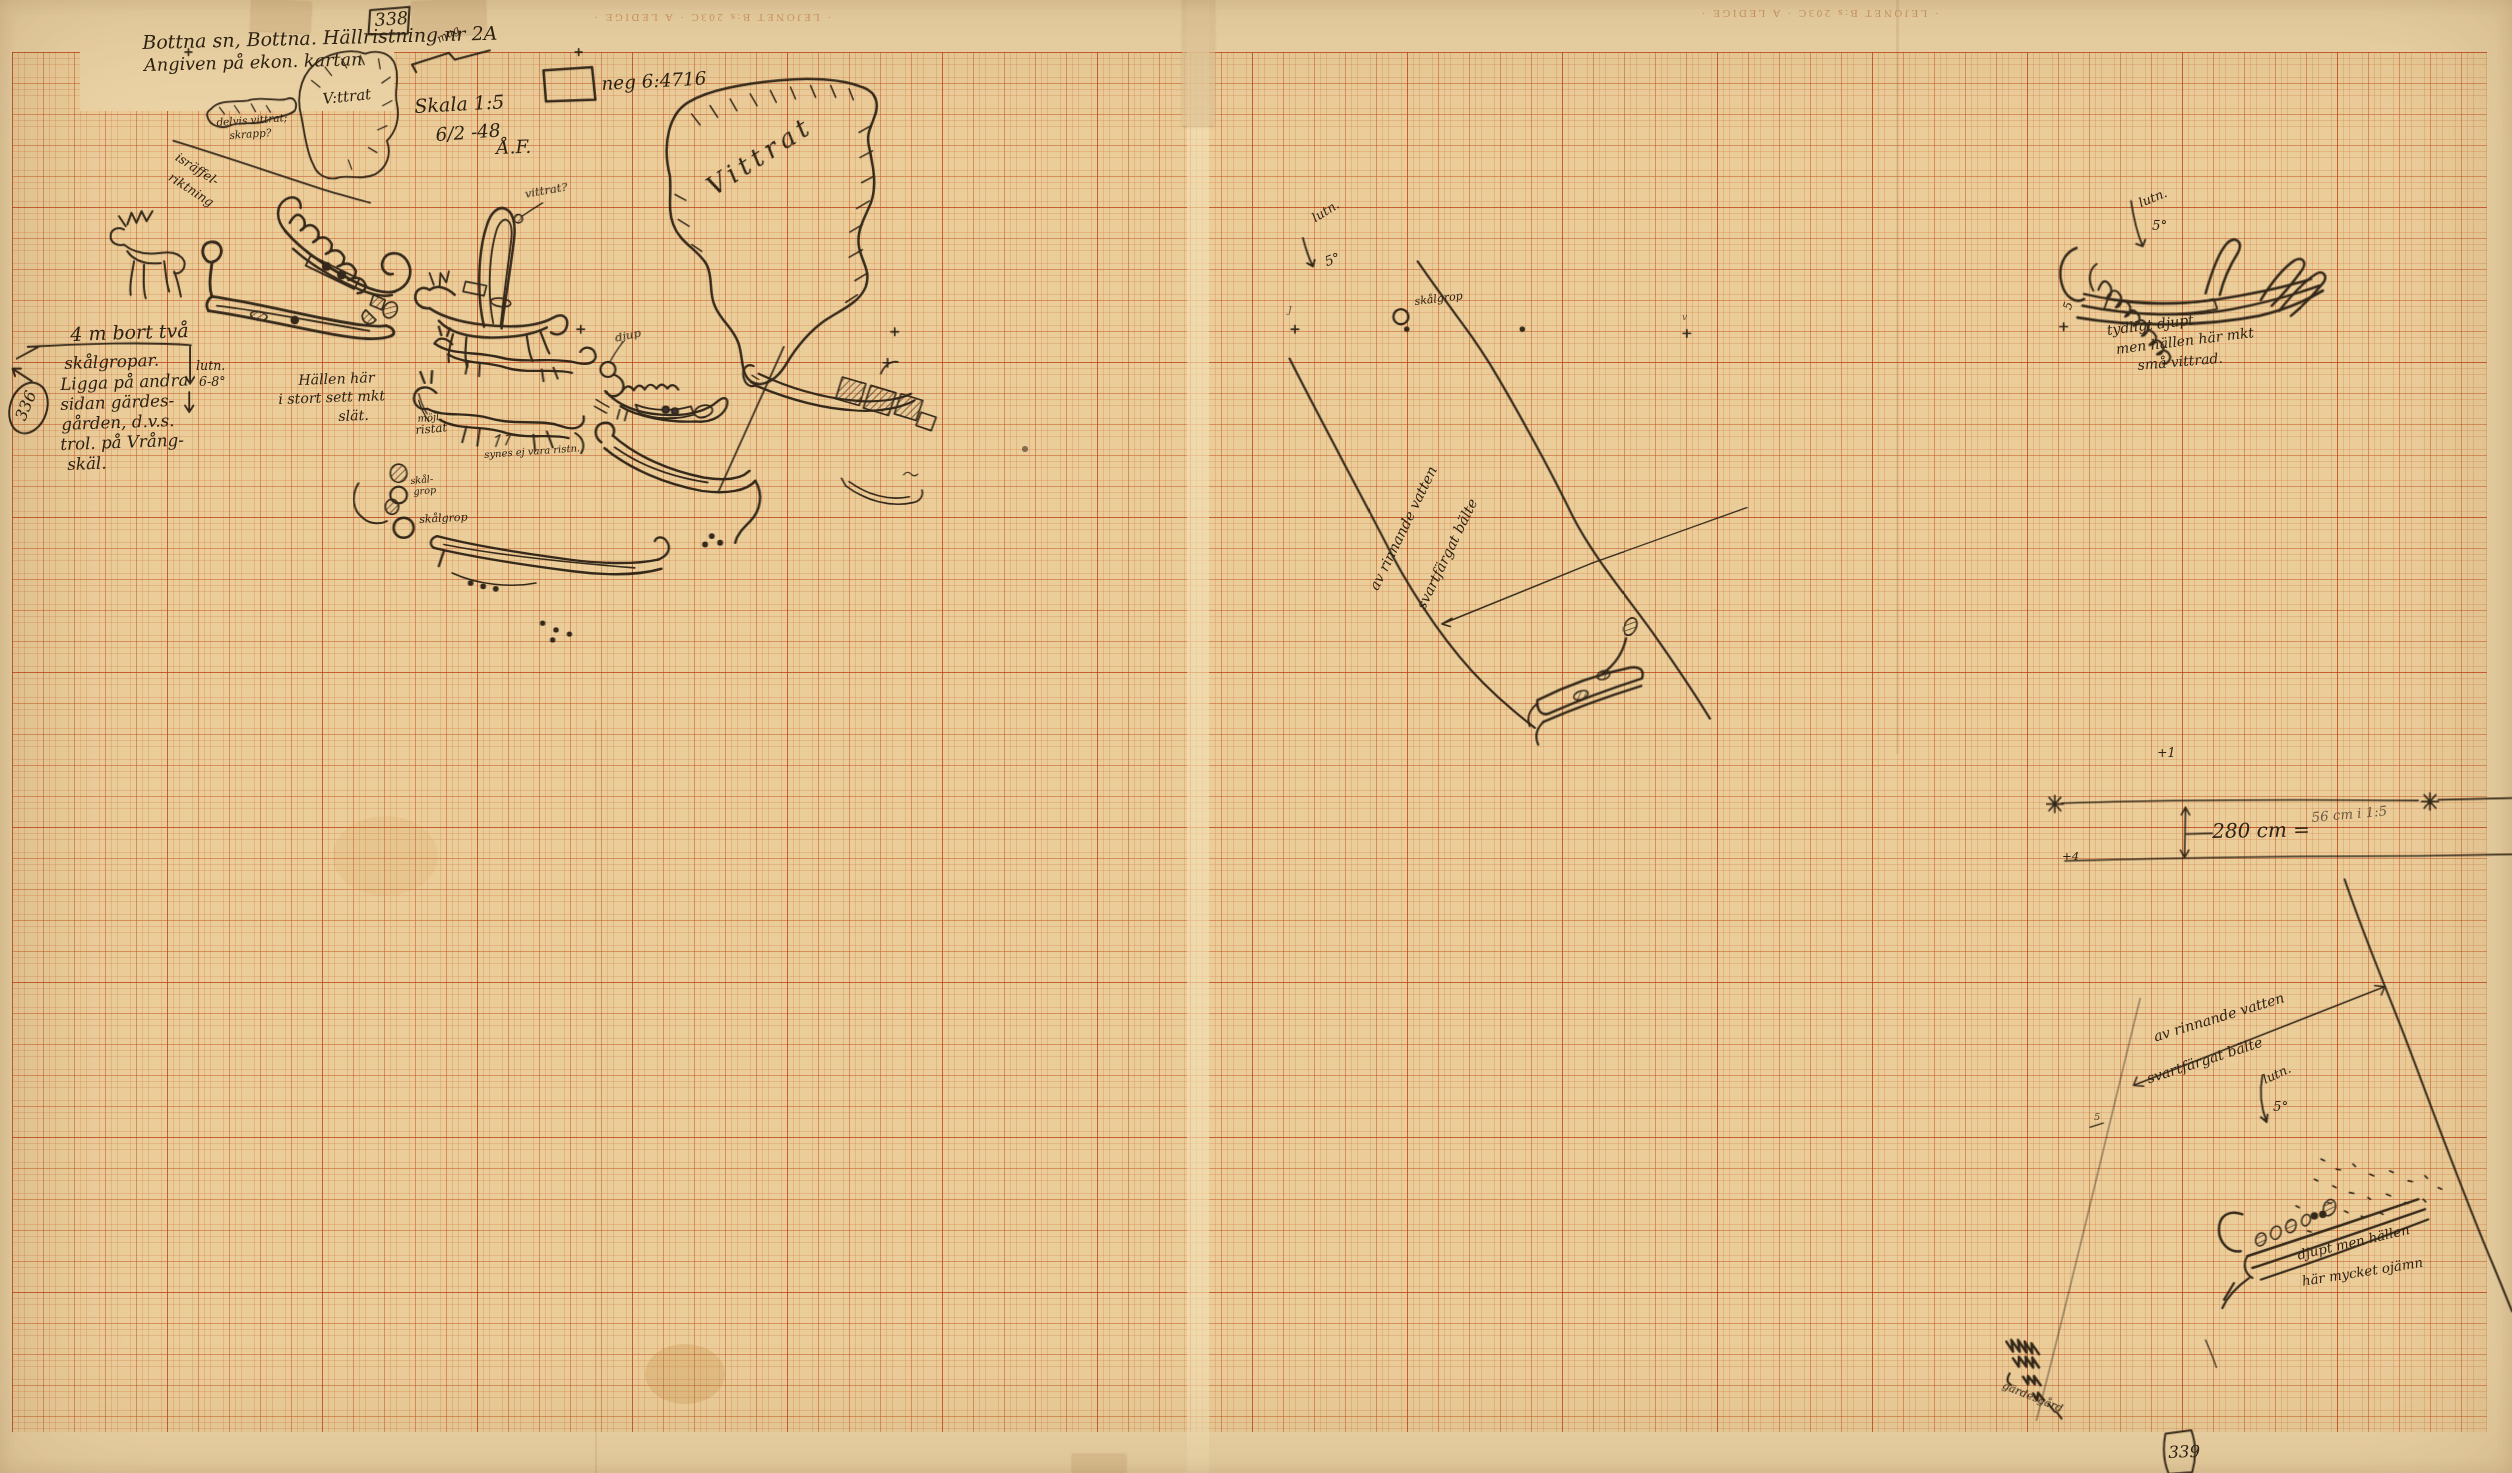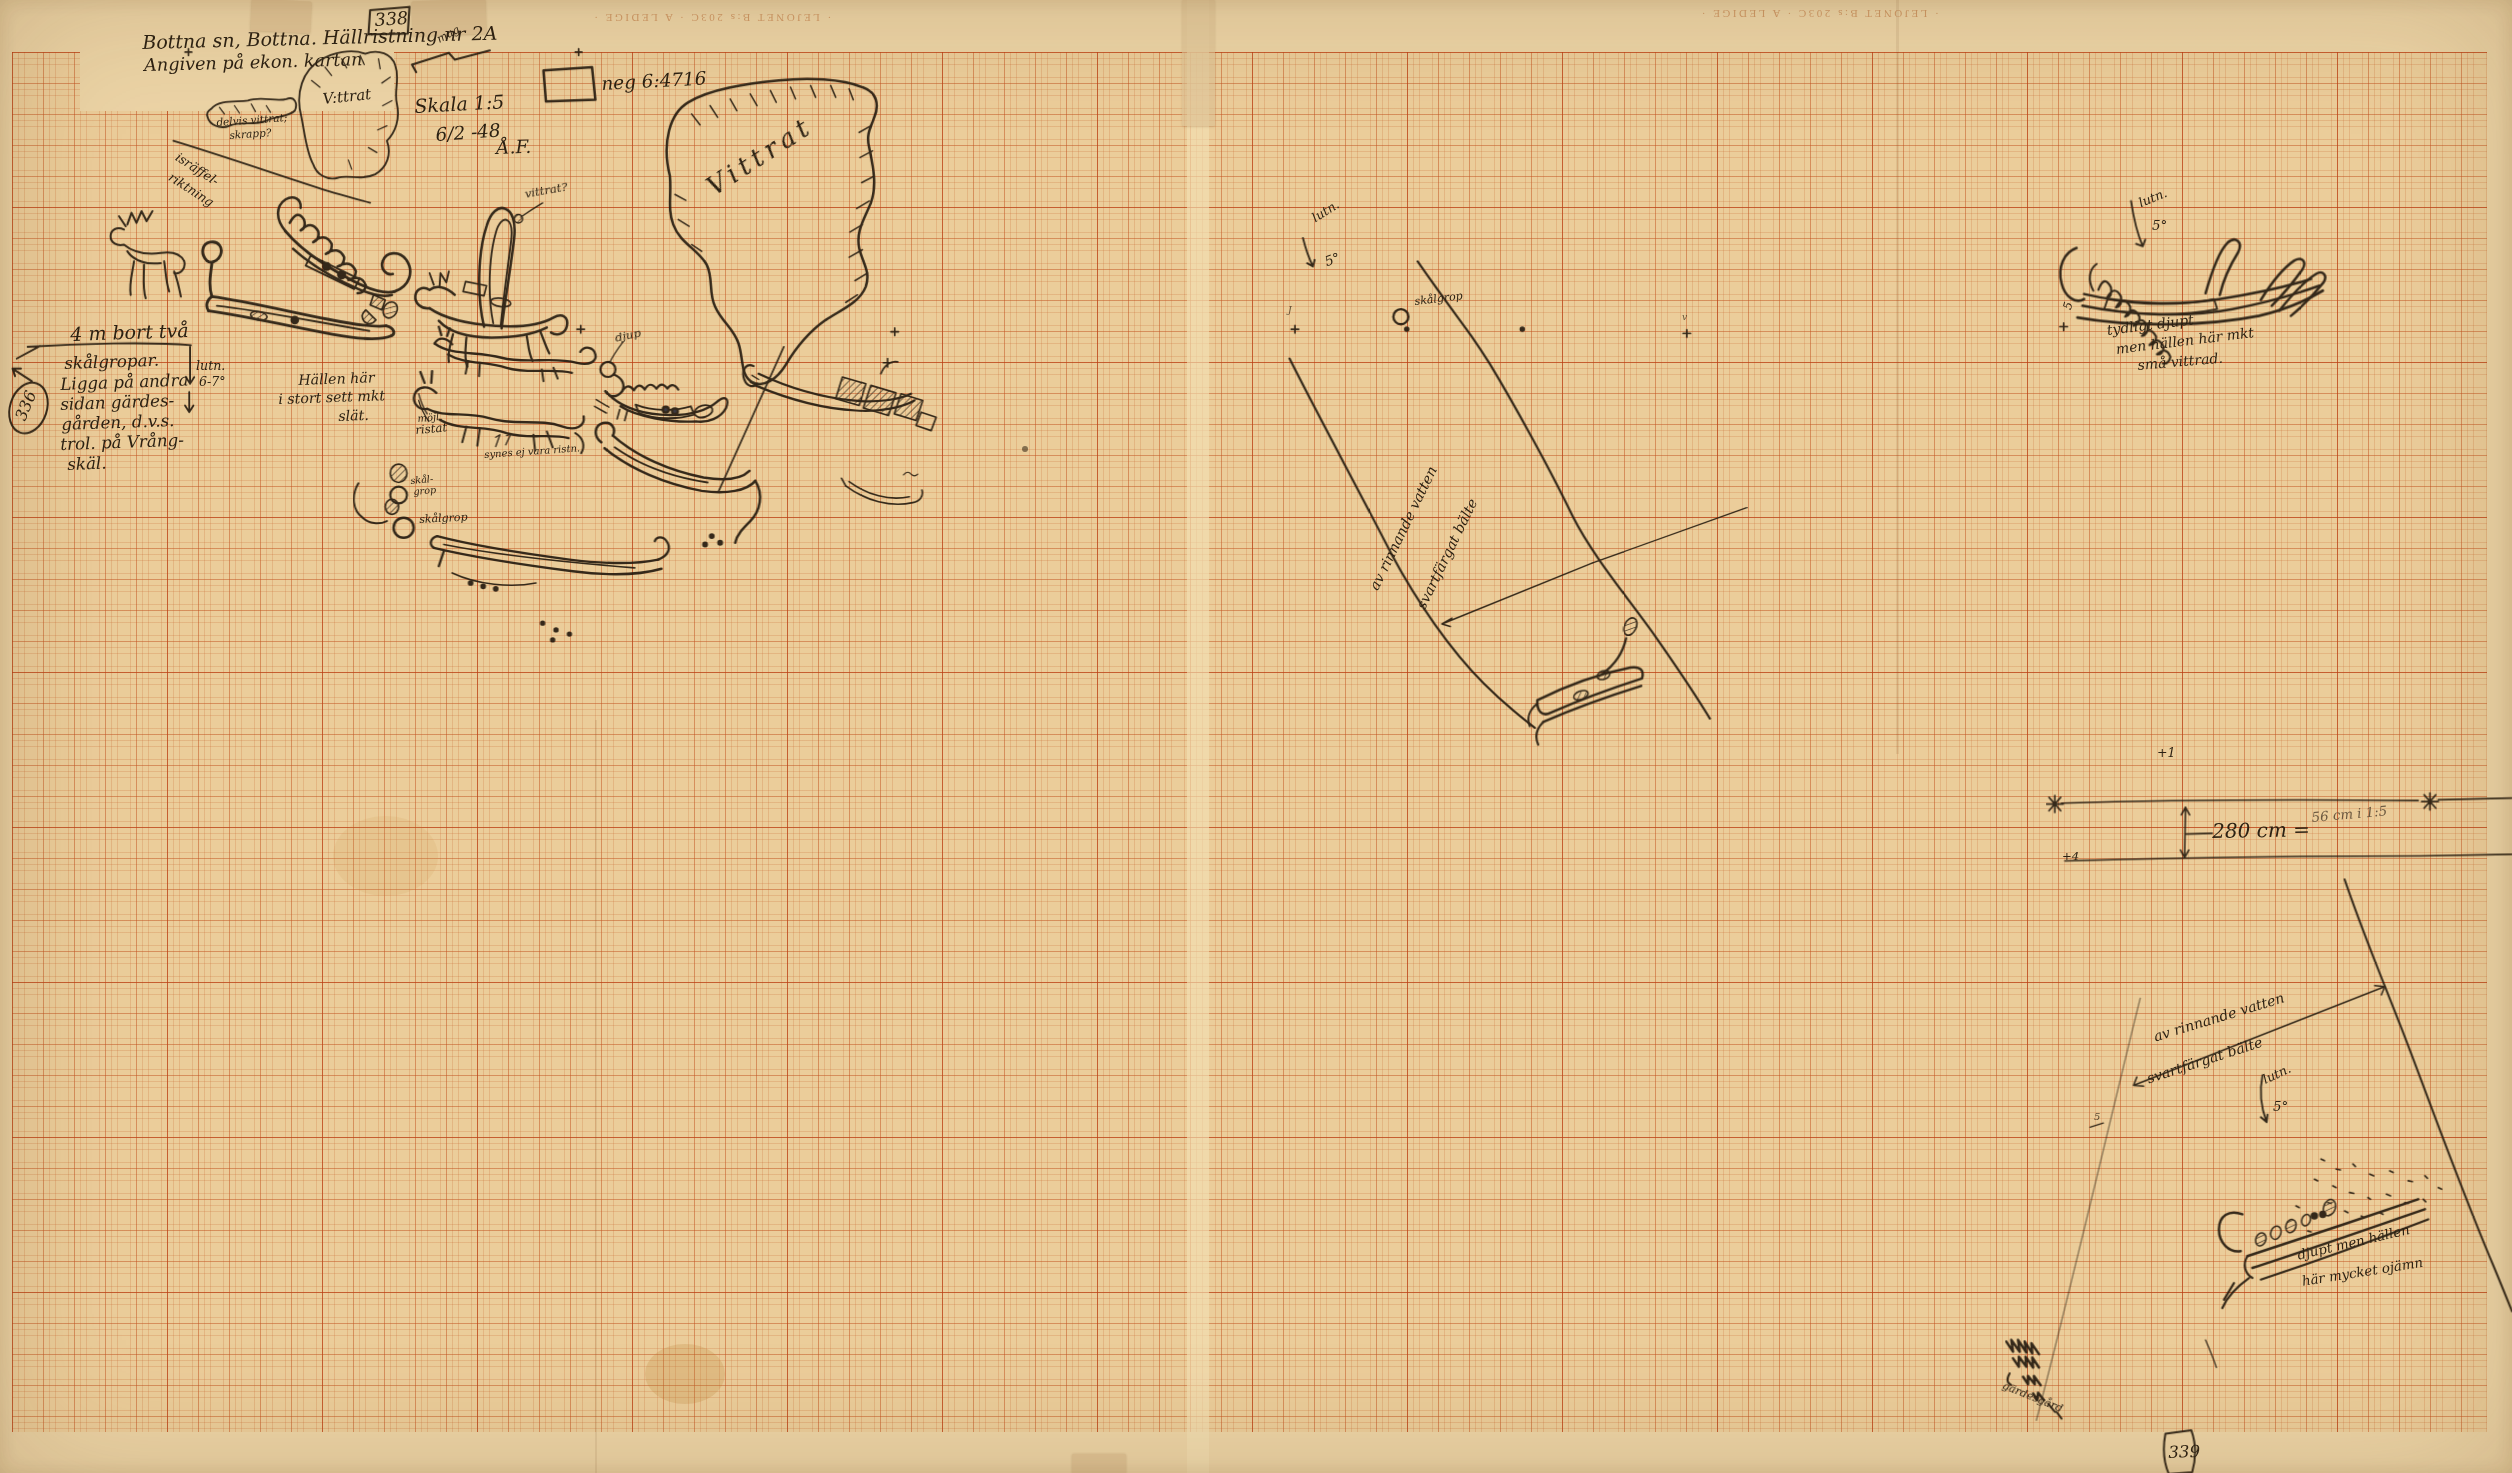--- a/index.html
+++ b/index.html
@@ -341,21 +341,21 @@
   <div class="hw" style="left:419px;top:514px;font-size:11px;transform:rotate(-3deg)">skålgrop</div>
 
   <div class="hw" style="left:70px;top:325px;font-size:19px;transform:rotate(-2deg)">4 m bort två</div>
   <div class="hw" style="left:64px;top:355px;font-size:16.7px;transform:rotate(-2deg)">skålgropar.</div>
   <div class="hw" style="left:60px;top:376px;font-size:16.7px;transform:rotate(-2deg)">Ligga på andra</div>
   <div class="hw" style="left:60px;top:396px;font-size:16.7px;transform:rotate(-2deg)">sidan gärdes-</div>
   <div class="hw" style="left:61px;top:416px;font-size:16.7px;transform:rotate(-2deg)">gården, d.v.s.</div>
   <div class="hw" style="left:60px;top:436px;font-size:16.7px;transform:rotate(-2deg)">trol. på Vrång-</div>
   <div class="hw" style="left:67px;top:456px;font-size:16.7px;transform:rotate(-2deg)">skäl.</div>
   <div class="hw" style="left:196px;top:360px;font-size:12.6px">lutn.</div>
-  <div class="hw" style="left:199px;top:376px;font-size:12.6px">6-7°</div>
+  <div class="hw" style="left:199px;top:376px;font-size:12.6px">6-8°</div>
   <div class="hw" style="left:13.4px;top:417px;font-size:16px;transform:rotate(-68deg)">336</div>
 
   <div class="hw" style="left:1310px;top:214px;font-size:12.6px;transform:rotate(-32deg)">lutn.</div>
   <div class="hw" style="left:1323px;top:256px;font-size:13.4px;transform:rotate(-20deg)">5°</div>
   <div class="hw" style="left:1414px;top:296px;font-size:11px;transform:rotate(-7deg)">skålgrop</div>
   <div class="hw" style="left:1367px;top:586px;font-size:14.2px;transform:rotate(-64deg)">av rinnande vatten</div>
   <div class="hw" style="left:1414px;top:605px;font-size:14.2px;transform:rotate(-64deg)">svartfärgat bälte</div>
   <div class="hw" style="left:1288px;top:305px;font-size:9.2px;opacity:.7">J</div>
   <div class="hw" style="left:1682px;top:312px;font-size:9.2px;opacity:.7">v</div>
 

